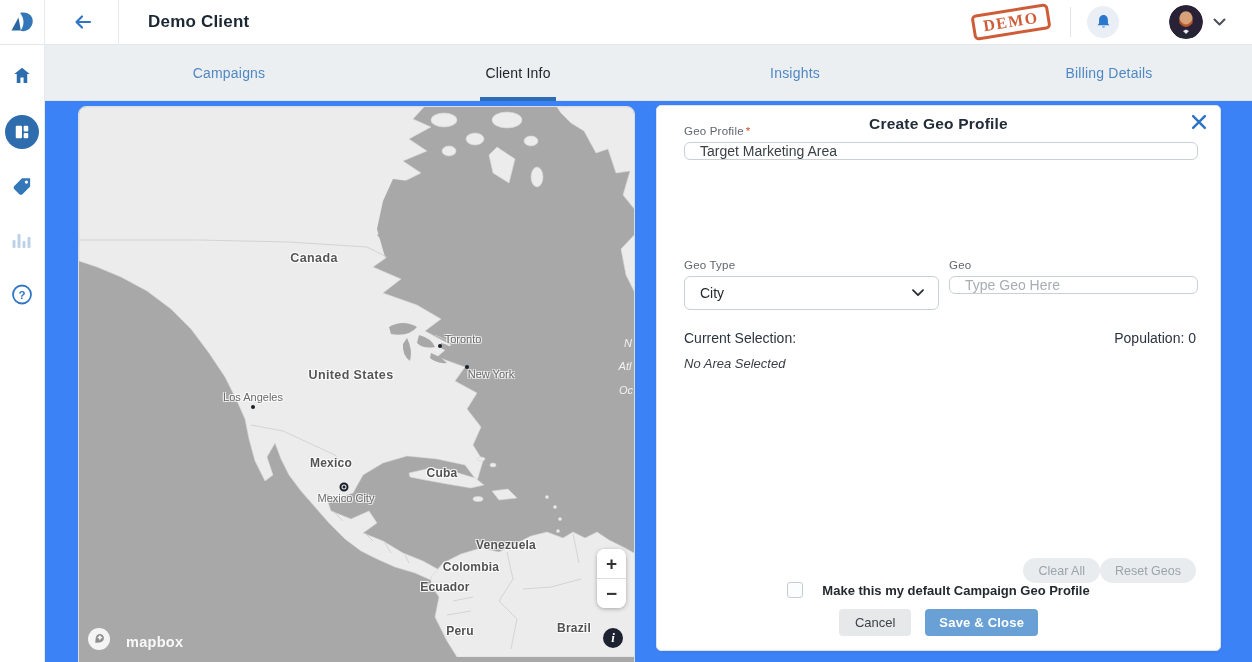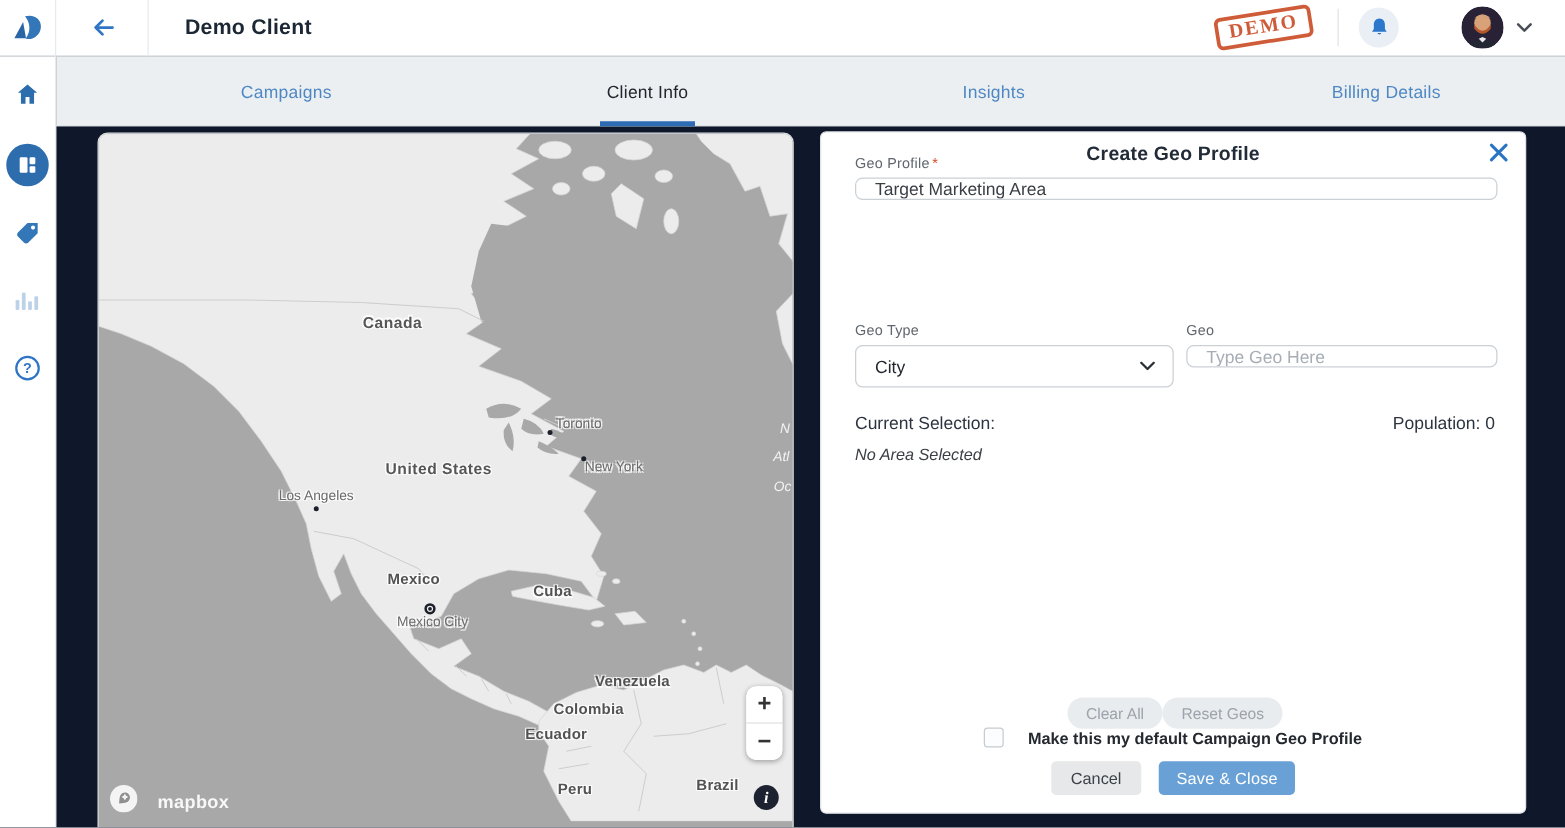--- a/index.html
+++ b/index.html
@@ -1,18 +1,18 @@
 <!DOCTYPE html>
 <html><head>
 <meta charset="utf-8">
 <style>
   * { margin:0; padding:0; box-sizing:border-box; }
   html,body { background:#dfe2e5; }
   body { font-family:"Liberation Sans", sans-serif; }
-  .app { position:relative; width:1252px; height:662px; background:#0f172a; overflow:hidden; }
+  .app { position:relative; width:1252px; height:662px; background:#3b82f6; overflow:hidden; }
 
   
   .header { position:absolute; top:0; left:0; width:1252px; height:45px; background:#fff;
             border-bottom:1px solid #e4e7ea; display:flex; align-items:center; z-index:5; }
   .logo-cell { width:45px; height:45px; display:flex; align-items:center; justify-content:center;
                border-right:1px solid #e7eaec; cursor:pointer; }
   .back-cell { width:74px; height:45px; display:flex; align-items:center; justify-content:center;
                border-right:1px solid #e7eaec; }
   .back-btn { background:none; border:none; cursor:pointer; display:flex; }
   .page-title { font-size:17px; font-weight:700; color:#1b2734; margin-left:29px; letter-spacing:.2px; }
@@ -79,33 +79,33 @@
   .text-input { position:absolute; height:18px; border:1px solid #cbd0d5; border-radius:6px;
                 padding:0 15px; font-size:14px; color:#3a3f45; font-family:"Liberation Sans",sans-serif;
                 background:#fff; outline:none; }
   .text-input::placeholder { color:#a7adb5; }
   .select { position:absolute; height:34px; border:1px solid #cbd0d5; border-radius:6px; background:#fff;
             display:flex; align-items:center; justify-content:space-between; padding:0 14px 0 15px;
             font-size:14px; color:#23282e; cursor:pointer;text-align:right; }
   .cur-row { position:absolute; top:224px; left:27px; right:24px; display:flex;
              justify-content:space-between; font-size:14px; color:#2c3440; }
   .no-area { position:absolute; top:250px; left:27px; font-size:13px; font-style:italic; color:#3a3f45; }
-  .pill-row { position:absolute; top:452px; left:27px; right:24px; display:flex; justify-content:center; }
+  .pill-row { position:absolute; top:452px; left:27px; right:24px; display:flex; justify-content:flex-end; }
   .pill-btn { background:#e9ecee; color:#9ba3ac; border:none; border-radius:13px; height:25px;
               padding:0 15px; font-size:12.5px; cursor:pointer; font-family:"Liberation Sans",sans-serif; }
   .check-row { position:absolute; top:476px; left:0; width:100%; display:flex; align-items:center;
                justify-content:center; gap:19px; }
   .checkbox { width:16px; height:16px; border:1.5px solid #c6ccd2; border-radius:3px; background:#fcfdfe;
               cursor:pointer; }
   .check-label { font-size:13px; font-weight:700; color:#24292f; }
   .btn-row { position:absolute; top:503px; left:0; width:100%; display:flex; justify-content:center; gap:14px; }
   .btn-cancel { background:#e7e8e9; color:#3c4248; border:none; border-radius:4px; height:27px;
                 padding:0 16px; font-size:13px; cursor:pointer; font-family:"Liberation Sans",sans-serif; }
   .btn-save { background:#69a1d6; color:#fff; border:none; border-radius:4px; height:27px;
-              padding:0 14px; font-size:13px; font-weight:400; cursor:pointer;
+              padding:0 14px; font-size:13px; font-weight:700; cursor:pointer;
               font-family:"Liberation Sans",sans-serif; letter-spacing:.2px; }
 </style>
 </head>
 <body>
 
 <div class="app">
 
   <header class="header">
     <div class="logo-cell">
       <svg width="26" height="26" viewBox="0 0 26 26">

